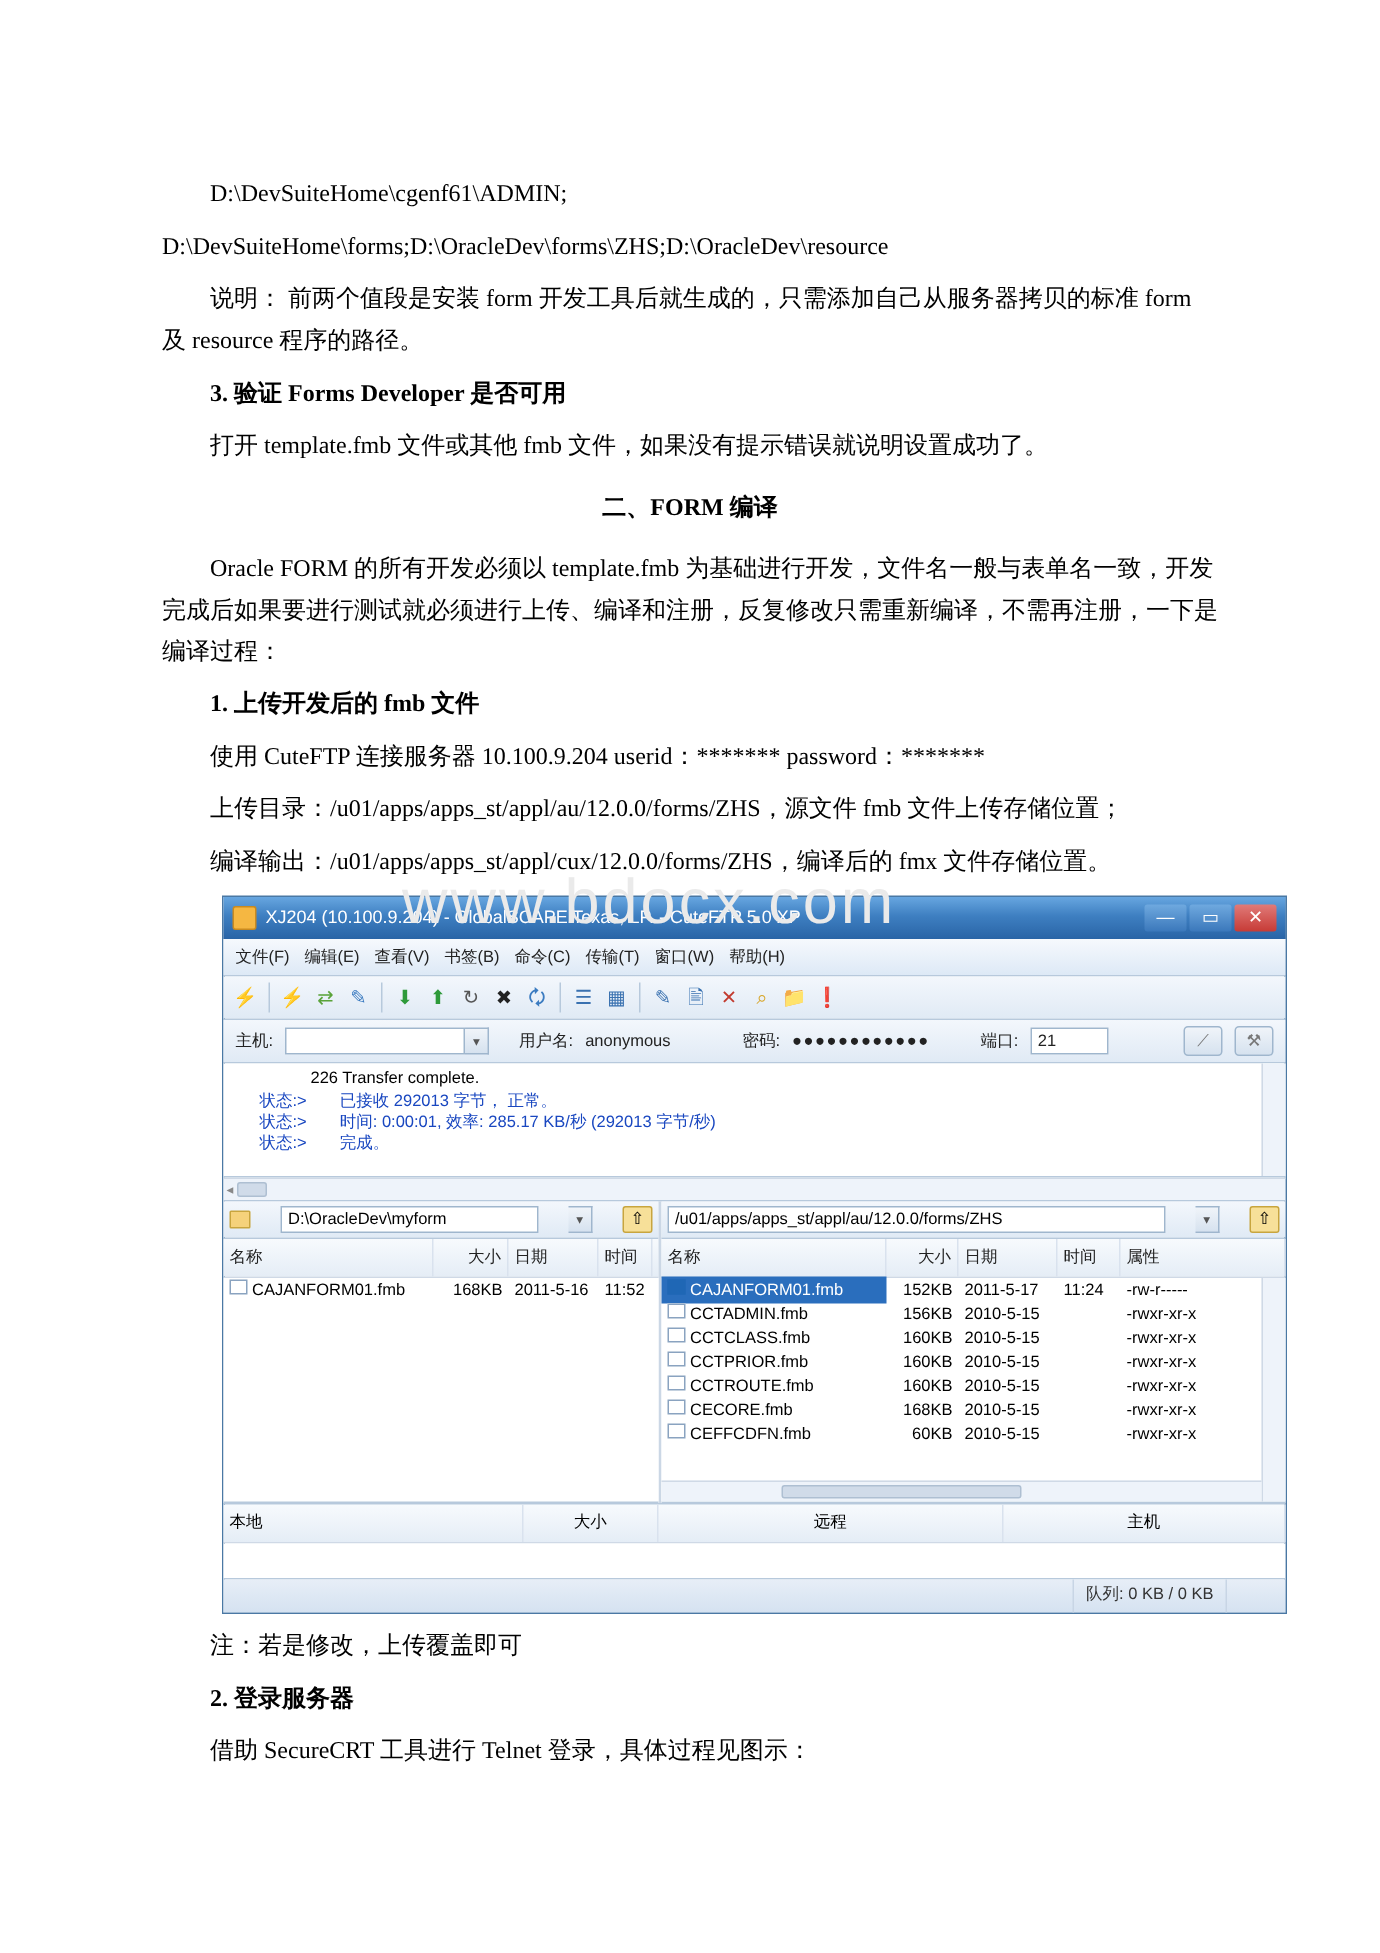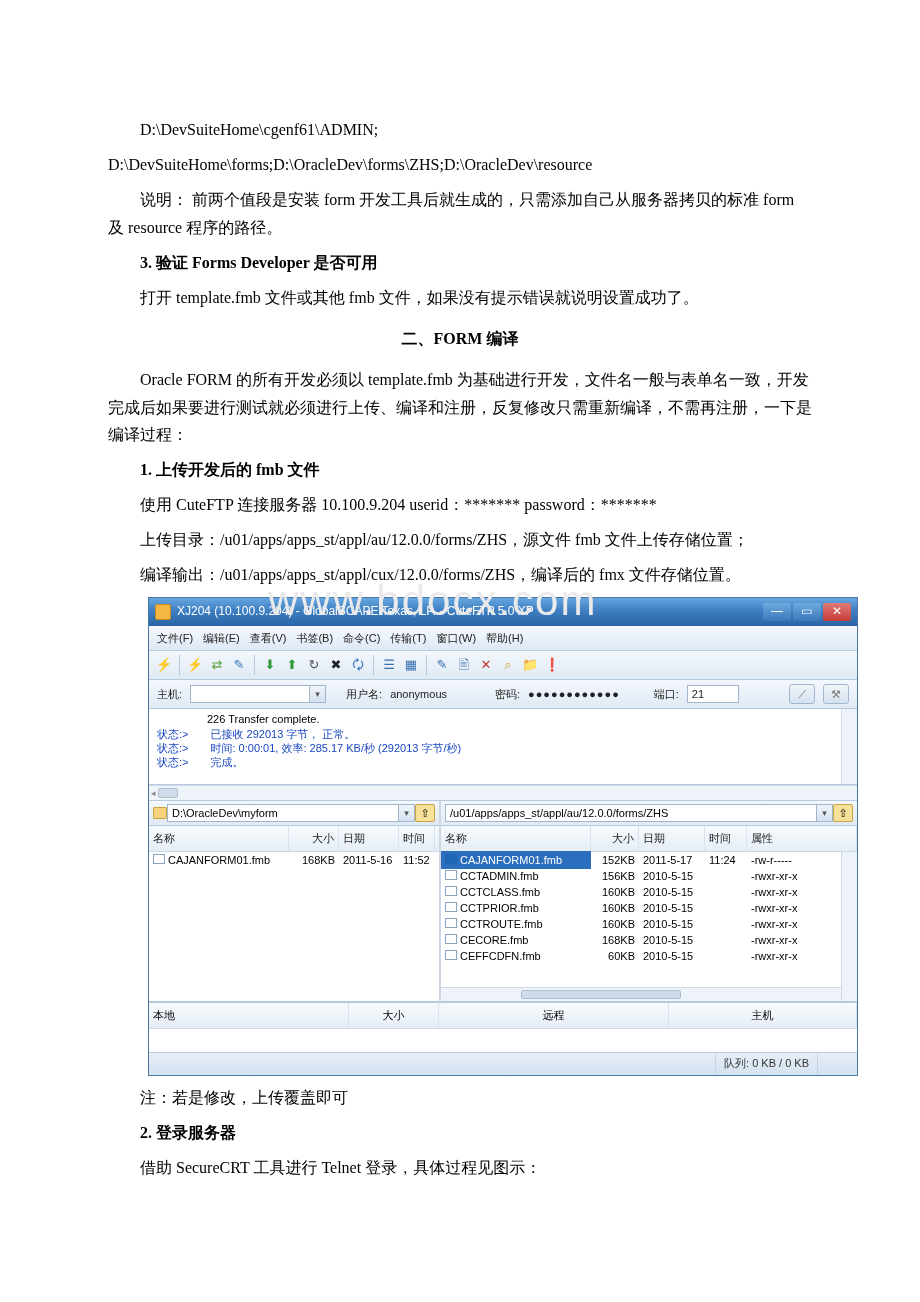--- a/index.html
+++ b/index.html
@@ -80,29 +80,29 @@
   }
   .tf { border:1px solid #9fb6cd;background:#fff;height:18px;padding:0 4px;font-size:11px; }
   .cbx { display:flex;align-items:center; }
   .cbx .tf { width:120px; }
   .cbx .dd { width:16px;height:18px;border:1px solid #9fb6cd;border-left:none;display:flex;align-items:center;justify-content:center;background:linear-gradient(#f0f4f9,#d6e2ef);font-size:9px;color:#555;}
   .goic { width:26px;height:20px;border:1px solid #9fb6cd;border-radius:3px;display:flex;align-items:center;justify-content:center;background:linear-gradient(#f0f4f9,#d6e2ef);color:#777;}
   .logpane {
     background:#fff;border-bottom:1px solid #b7c9dc;
     padding:3px 8px 6px 8px; height:76px; position:relative;
   }
-  .logpane .ln { white-space:nowrap; line-height:1.3;}
+  .logpane .ln { white-space:nowrap; line-height:1.3;margin-left:16px;}
   .blue { color:#1947c0; }
   .logpane .sb { position:absolute;right:0;top:0;width:16px;height:100%;background:#eef3fa;border-left:1px solid #cfd9e6;}
   .hscroll { height:16px;background:#eef3fa;border-top:1px solid #cfd9e6;border-bottom:1px solid #b7c9dc;display:flex;align-items:center;padding:0 2px;}
   .hscroll .tr{font-size:9px;color:#888;}
   .hscroll .thumb{width:20px;height:10px;background:#d0dbe9;border:1px solid #aebfd2;border-radius:2px;margin-left:2px;}
   .pathsplit { display:flex; }
   .pcol { flex:1; }
-  .pathbar { display:flex;align-items:center;background:linear-gradient(#f3f7fc,#e0eaf5);border-bottom:1px solid #b7c9dc;padding:3px 4px;gap:0;}
+  .pathbar { display:flex;align-items:center;background:linear-gradient(#f3f7fc,#e0eaf5);border-bottom:1px solid #b7c9dc;padding:3px 4px;gap:20px;}
   .pathbar .fld{width:14px;height:12px;background:#f5d27b;border:1px solid #c8a53e;border-radius:1px;}
   .pathbar .ptf{flex:1;border:1px solid #9fb6cd;background:#fff;height:18px;padding:0 4px;font-size:11px;display:flex;align-items:center;}
   .pathbar .pdd{width:16px;height:18px;border:1px solid #9fb6cd;border-left:none;background:linear-gradient(#f0f4f9,#d6e2ef);display:flex;align-items:center;justify-content:center;font-size:9px;color:#555;}
   .pathbar .up{width:20px;height:18px;border:1px solid #c8a53e;background:#f7e099;border-radius:2px;display:flex;align-items:center;justify-content:center;font-size:11px;}
   .gridhead{display:flex;background:linear-gradient(#f7fafd,#e5edf6);border-bottom:1px solid #cfd9e6;font-size:11px;color:#222;}
   .gc{padding:3px 4px;border-right:1px solid #d9e2ee;white-space:nowrap;}
   .listarea{background:#fff;height:150px;position:relative;font-size:11px;border-bottom:1px solid #b7c9dc;}
   .row{display:flex;align-items:center;height:16px;}
   .row .cell{padding:0 4px;white-space:nowrap;overflow:hidden;}
   .fileic{width:12px;height:10px;background:#fff;border:1px solid #8aa3c0;margin-right:3px;display:inline-block;}

